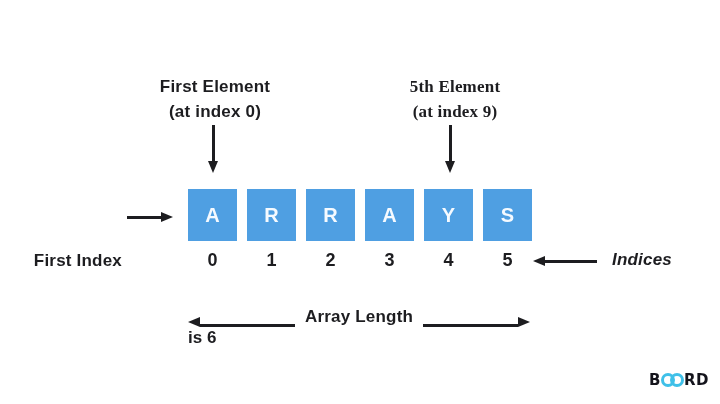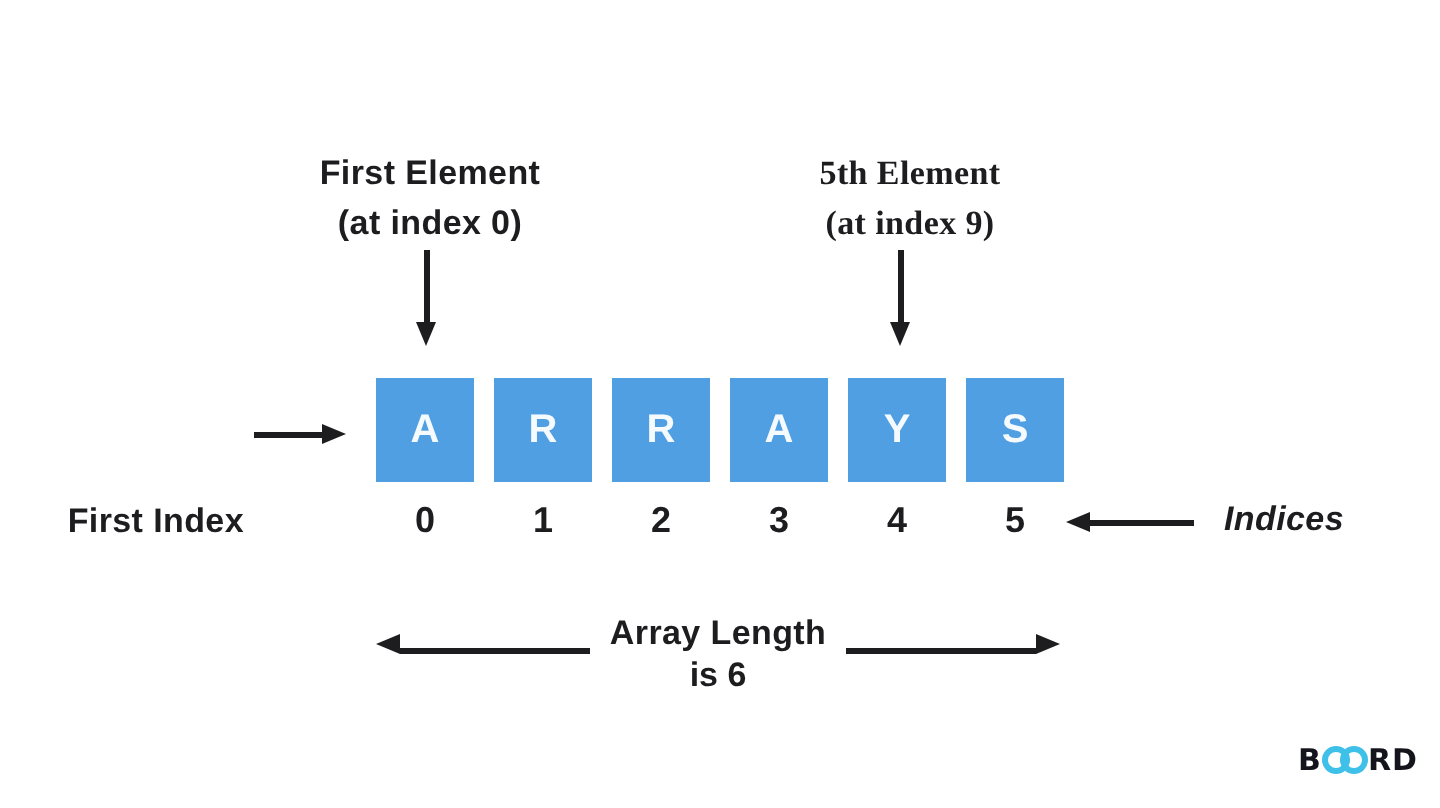--- a/index.html
+++ b/index.html
@@ -95,21 +95,20 @@
   .length-text {
     padding: 0 10px;
     font-size: 17px;
     font-weight: 700;
     white-space: nowrap;
     letter-spacing: 0.2px;
   }
   .length-sub {
     position: absolute;
     left: 188px; top: 328px; width: 342px;
-    text-align: center;
     font-size: 17px;
     font-weight: 700;
   }
 
   
   .logo {
     position: absolute;
     left: 649px; top: 371px;
     display: flex;
     align-items: center;

